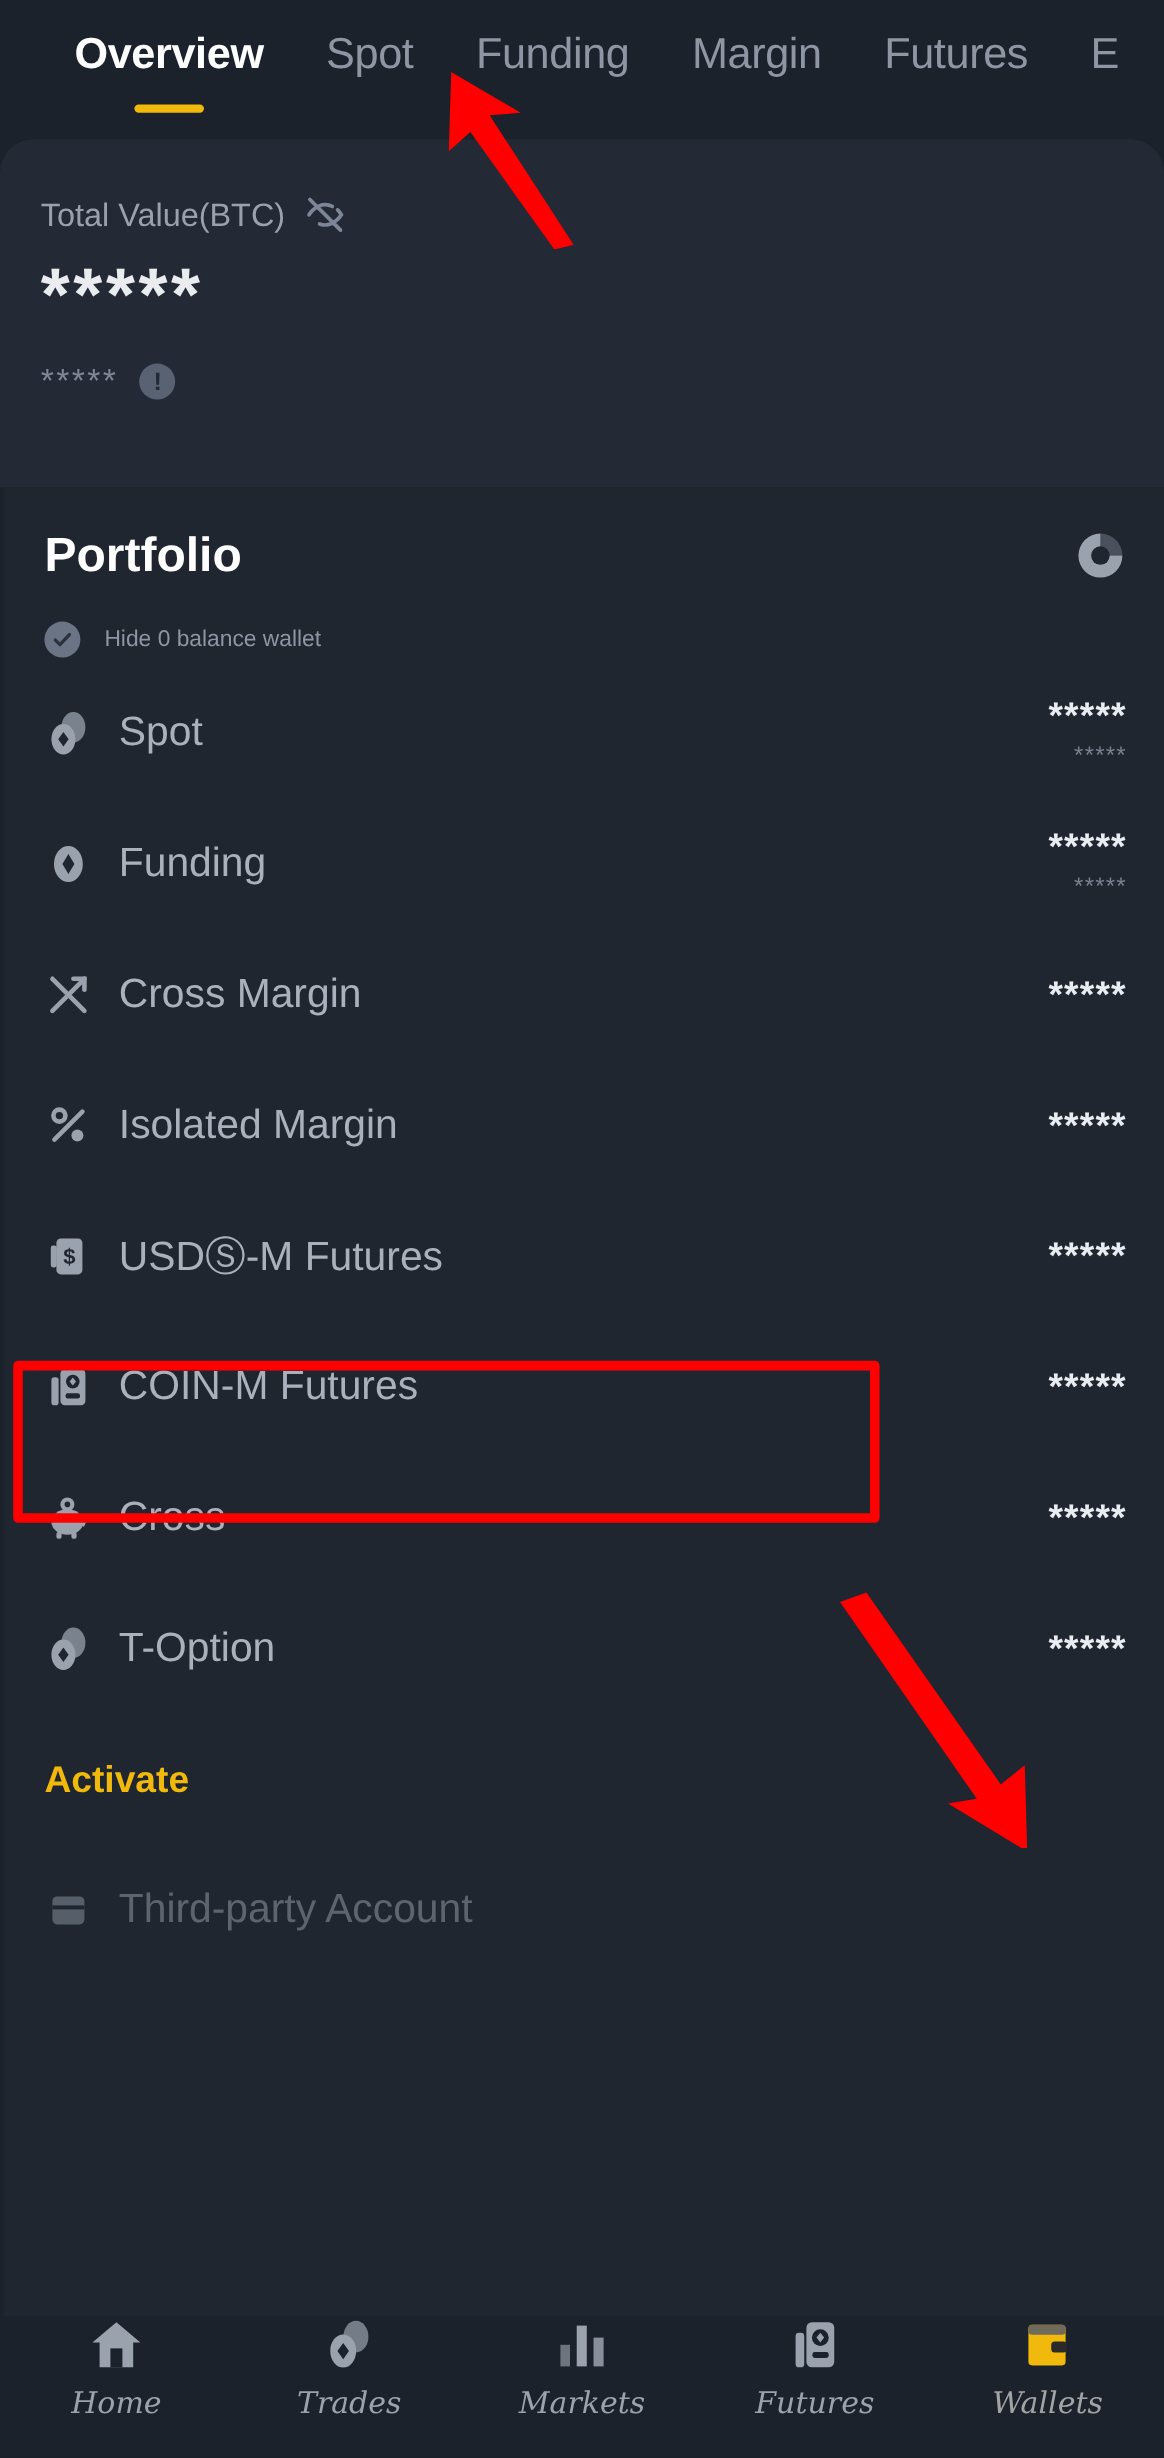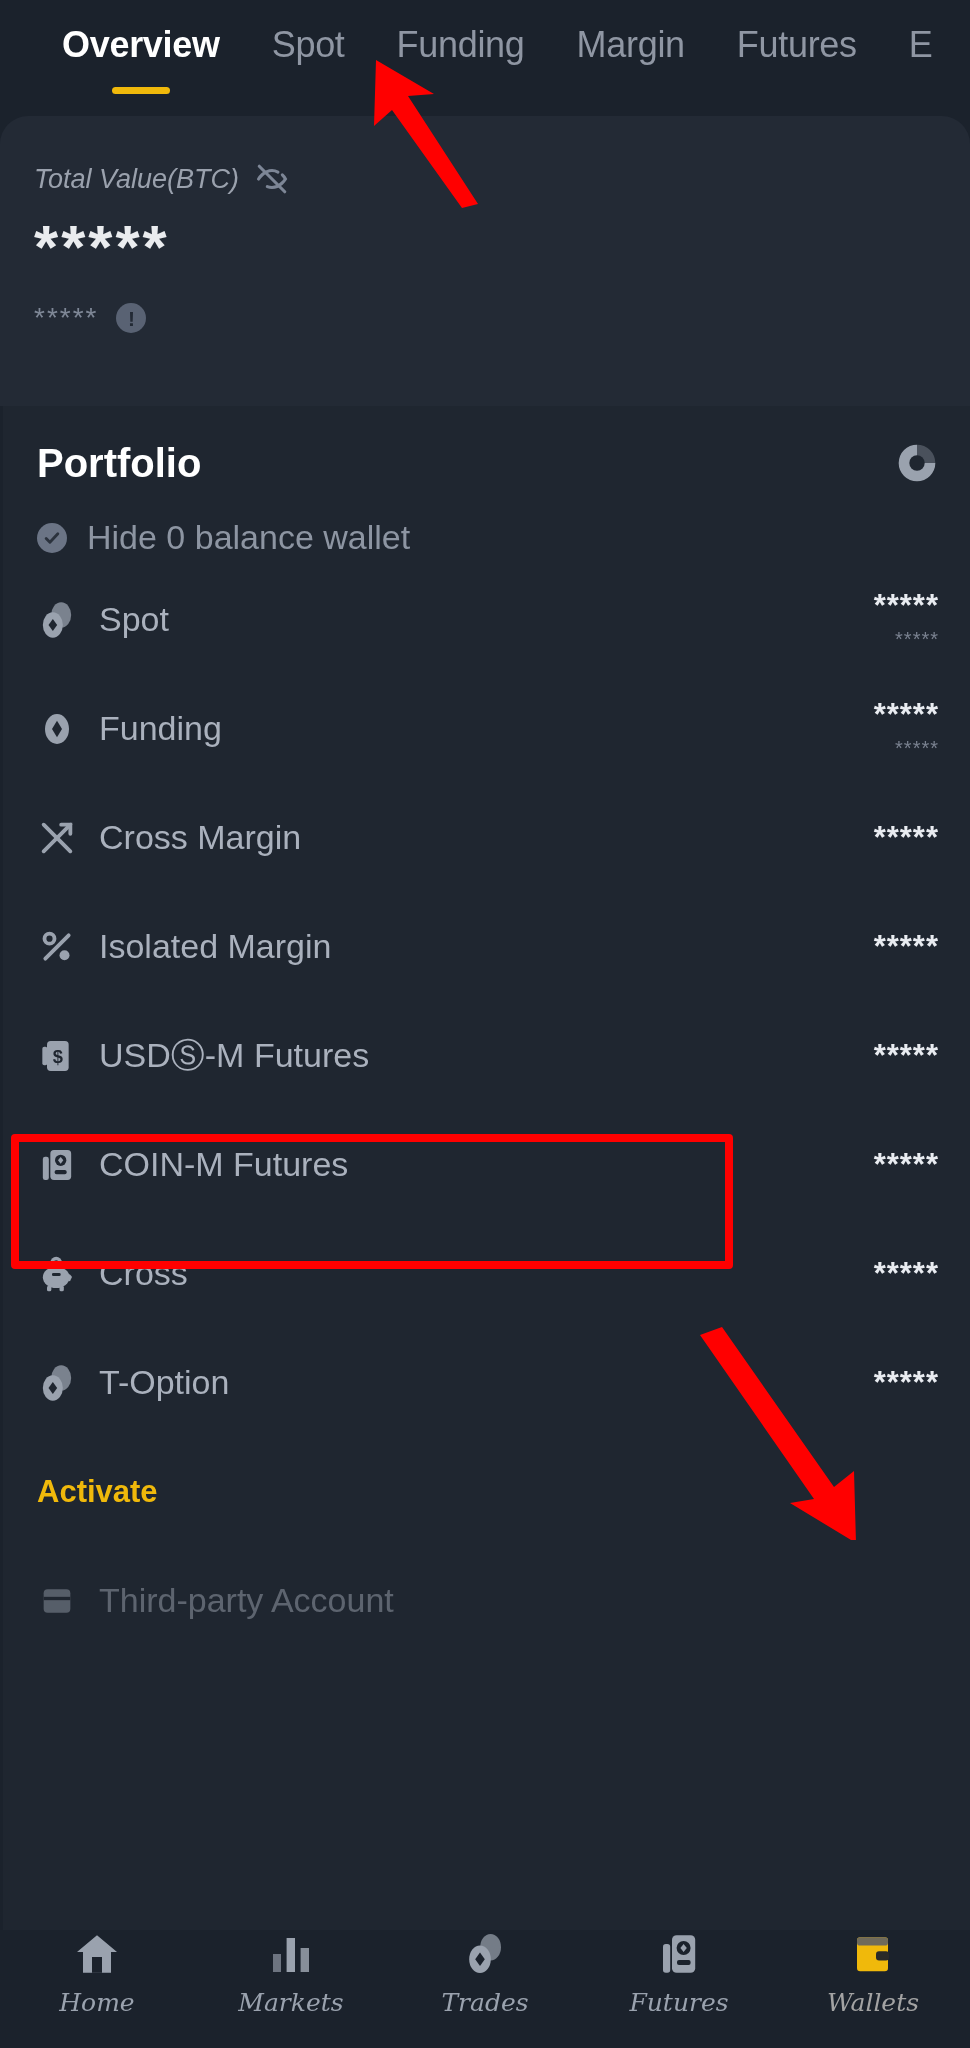--- a/index.html
+++ b/index.html
@@ -66,21 +66,20 @@
     height: 290px;
     background: #232a35;
     border-top-left-radius: 28px;
     border-top-right-radius: 28px;
     padding: 46px 34px 0 34px;
   }
   .tv-row {
     display: flex;
     align-items: center;
     gap: 16px;
-    font-style: italic;
   }
   .tv-label {
     font-size: 27px;
     color: #9aa1ad;
   }
   .eye-off {
     display: inline-block;
     width: 34px;
     height: 34px;
   }
@@ -146,21 +145,21 @@
     gap: 20px;
     margin-top: 26px;
   }
   .check-circle {
     width: 30px; height: 30px;
     border-radius: 50%;
     background: #6b7485;
     display: flex; align-items: center; justify-content: center;
   }
   .hide-label {
-    font-size: 34px;
+    font-size: 19px;
     color: #8d95a2;
   }
 
   .wallet-list { margin-top: 8px; }
   .wrow {
     position: relative;
     display: flex;
     align-items: center;
     justify-content: space-between;
     height: 109px;
@@ -477,36 +476,36 @@
           <svg viewBox="0 0 24 24" width="48" height="48">
             <path d="M12 2.6L22 11h-3v10.4H5V11H2z" fill="#9aa2ae"></path>
                 <rect x="9.5" y="13.5" width="5" height="7.9" fill="#1b222c"></rect>
           </svg>
         </span>
         <span class="navlabel">Home</span>
       </div>
       <div class="navitem">
         <span class="navicon">
           <svg viewBox="0 0 24 24" width="48" height="48">
+            <ellipse cx="14.8" cy="8.6" rx="5.2" ry="6.6" fill="#9aa2ae" opacity="0.7"></ellipse>
+                <ellipse cx="9.5" cy="14.6" rx="5.4" ry="6.9" fill="#9aa2ae"></ellipse>
+                <path d="M9.5 11.2l2.4 3.4-2.4 3.4-2.4-3.4z" fill="#1b222c"></path>
+          </svg>
+        </span>
+        <span class="navlabel">Trades</span>
+      </div>
+      <div class="navitem">
+        <span class="navicon">
+          <svg viewBox="0 0 24 24" width="48" height="48">
             <rect x="3" y="12" width="4" height="9" fill="#9aa2ae" opacity="0.65"></rect>
                 <rect x="9.8" y="4" width="4.2" height="17" fill="#9aa2ae"></rect>
                 <rect x="16.8" y="9" width="4.2" height="12" fill="#9aa2ae" opacity="0.85"></rect>
           </svg>
         </span>
         <span class="navlabel">Markets</span>
-      </div>
-      <div class="navitem">
-        <span class="navicon">
-          <svg viewBox="0 0 24 24" width="48" height="48">
-            <ellipse cx="14.8" cy="8.6" rx="5.2" ry="6.6" fill="#9aa2ae" opacity="0.7"></ellipse>
-                <ellipse cx="9.5" cy="14.6" rx="5.4" ry="6.9" fill="#9aa2ae"></ellipse>
-                <path d="M9.5 11.2l2.4 3.4-2.4 3.4-2.4-3.4z" fill="#1b222c"></path>
-          </svg>
-        </span>
-        <span class="navlabel">Trades</span>
       </div>
       <div class="navitem">
         <span class="navicon">
           <svg viewBox="0 0 24 24" width="48" height="48">
             <rect x="8.5" y="2.6" width="11.6" height="18.8" rx="2.3" fill="#9aa2ae"></rect>
                 <rect x="4" y="7" width="3.6" height="14.4" rx="1.4" fill="#9aa2ae"></rect>
                 <circle cx="14.3" cy="9" r="3.5" fill="#1b222c"></circle>
                 <path d="M14.3 7l1.6 2-1.6 2-1.6-2z" fill="#9aa2ae"></path>
                 <rect x="11" y="15" width="6.8" height="2.5" rx="1" fill="#1b222c"></rect>
           </svg>

